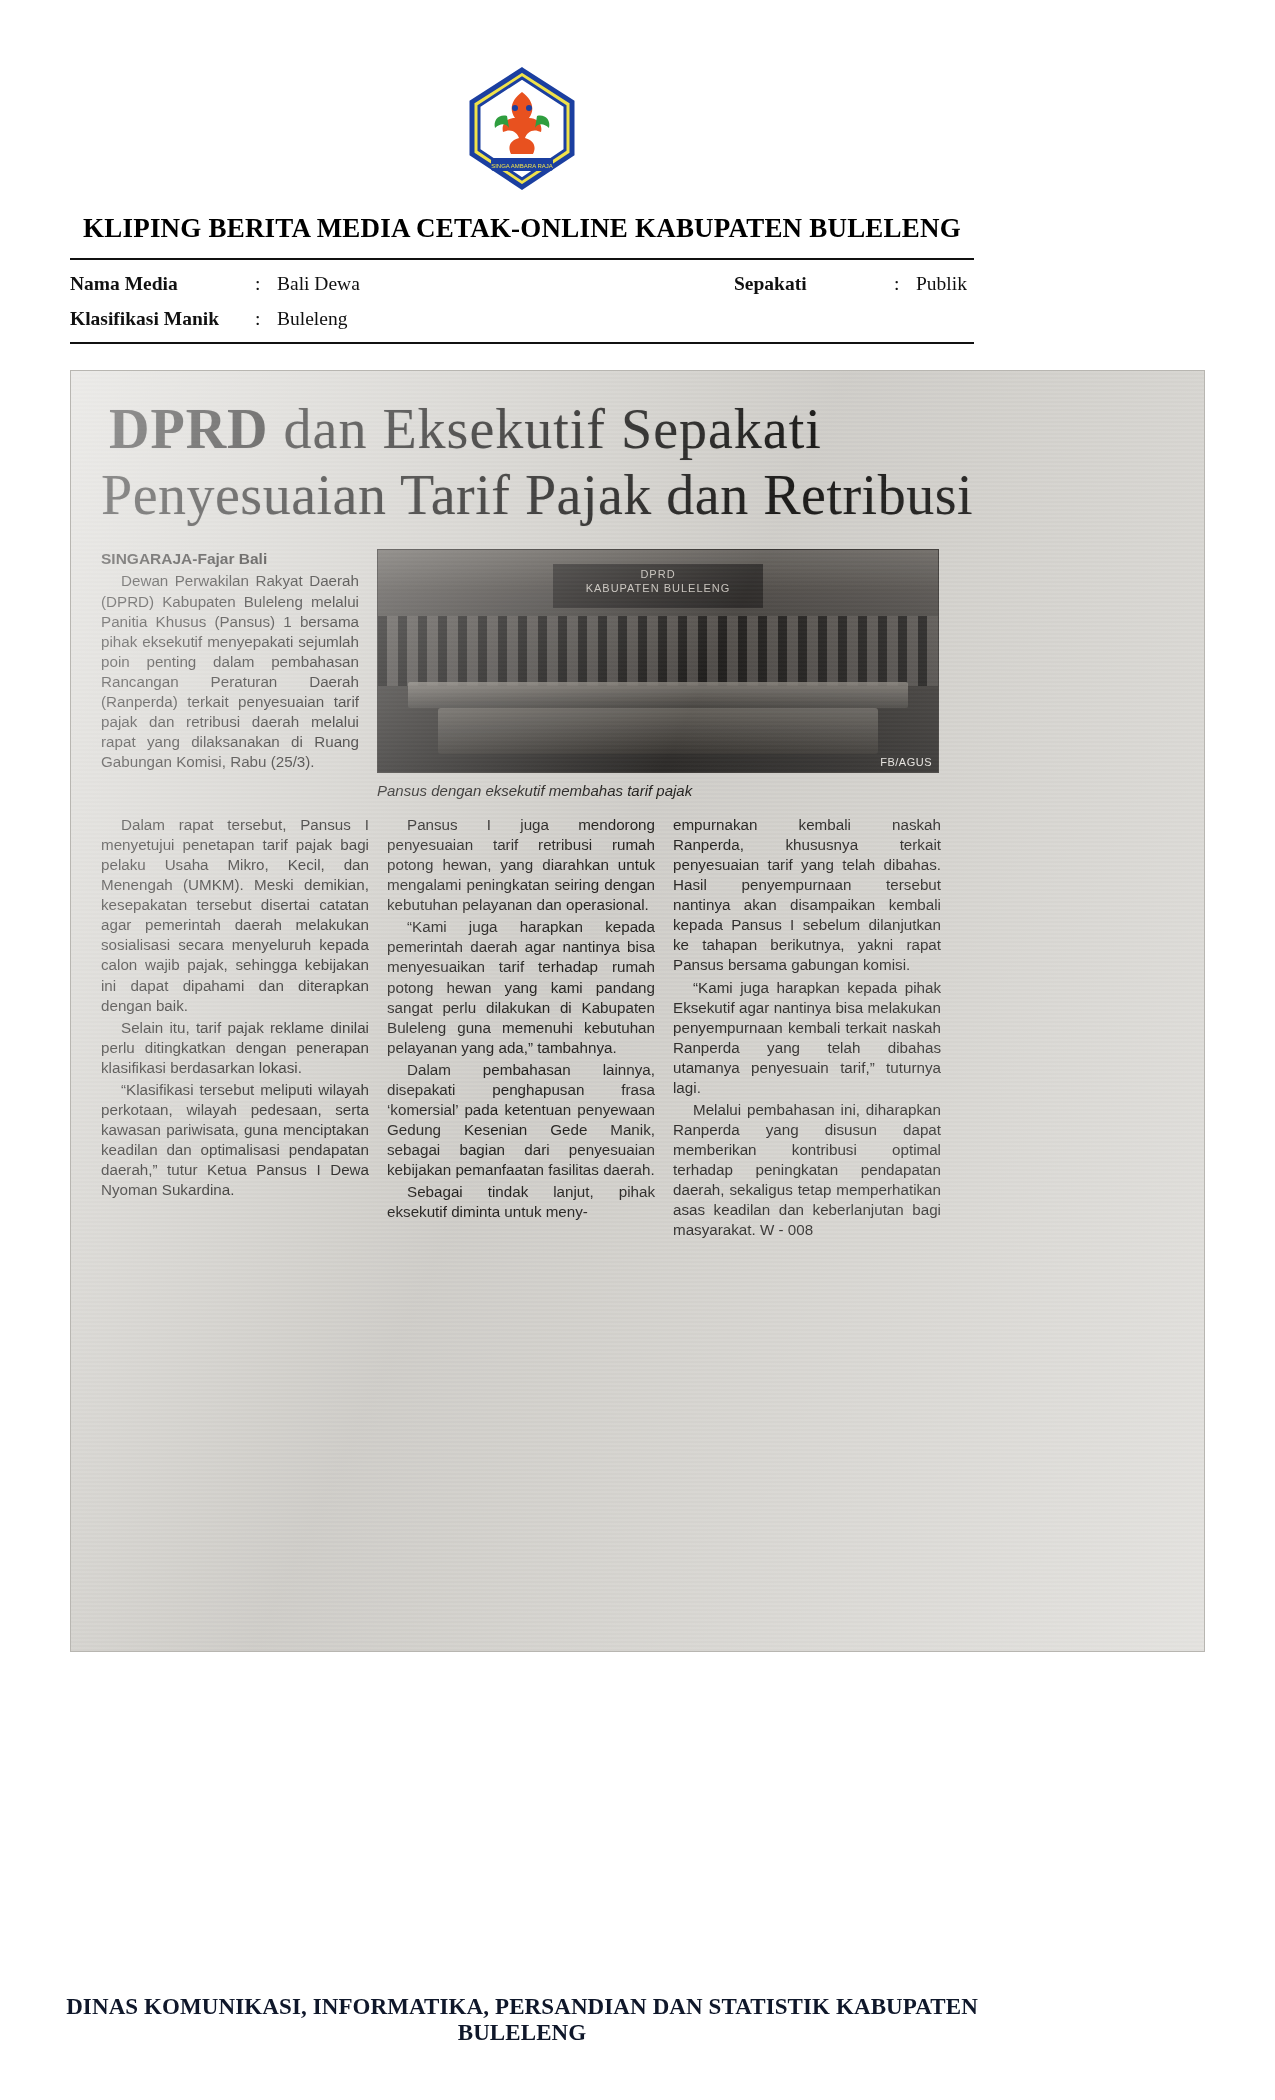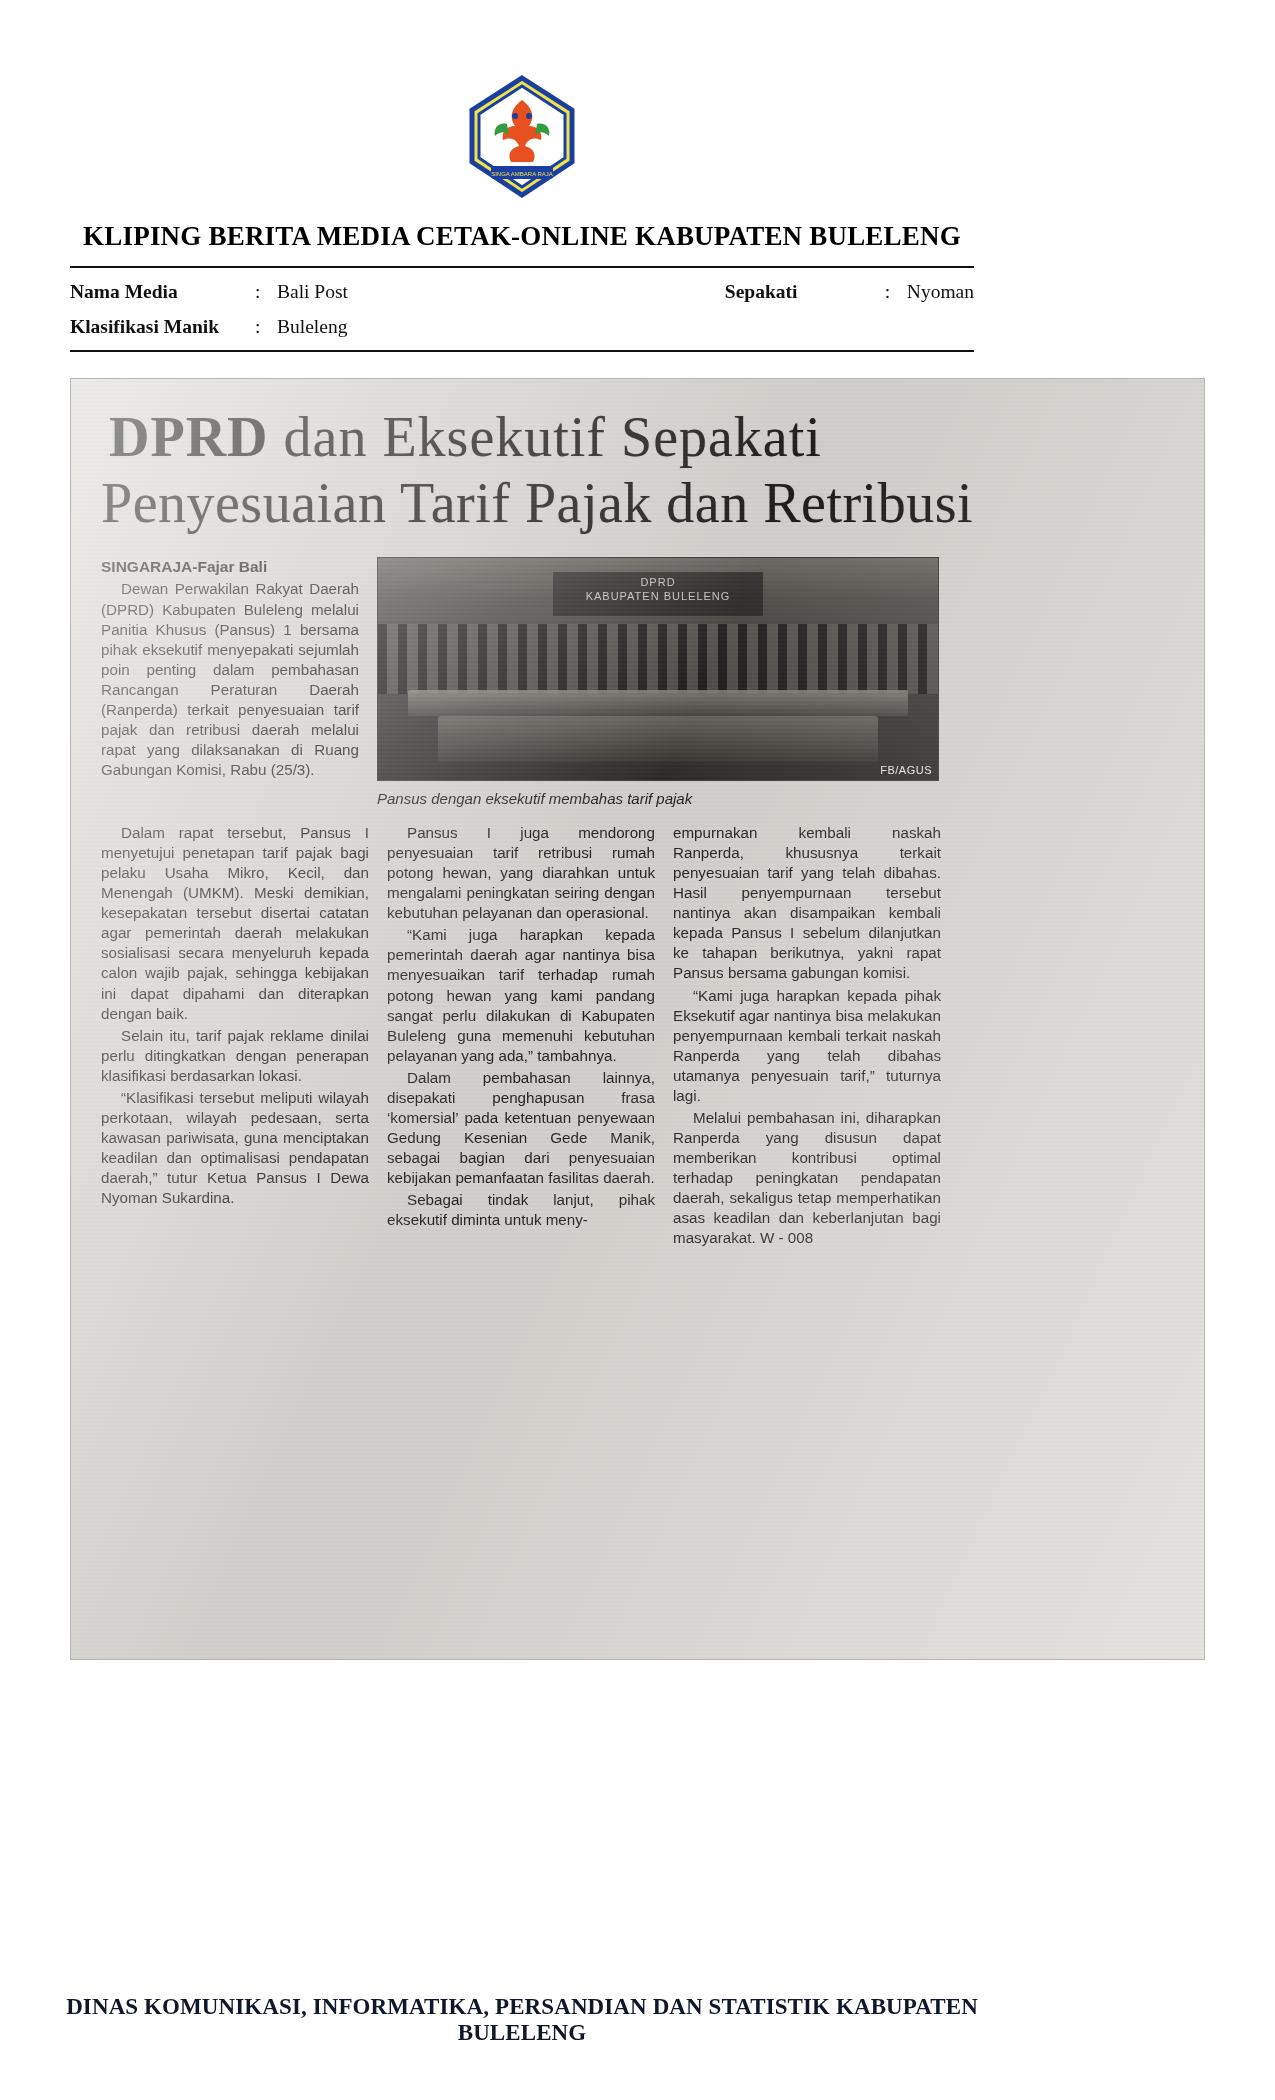--- a/index.html
+++ b/index.html
@@ -13,21 +13,21 @@
     font-family: "Liberation Serif", serif;
     color: #111111;
     position: relative;
     overflow: hidden;
   }
   .page {
     width: 1044px;
     height: 2100px;
     position: relative;
     box-sizing: border-box;
-    padding: 16px 70px;
+    padding: 8px 70px;
   }
 
   
   .logo-wrap {
     display: flex;
     justify-content: center;
     padding-top: 58px;
   }
   .logo {
     width: 110px;
@@ -257,33 +257,33 @@
   </div>
 
   <div class="doc-title">KLIPING BERITA MEDIA CETAK-ONLINE KABUPATEN BULELENG</div>
 
   <div class="rule"></div>
   <div class="meta">
     <div class="meta-col left">
       <div class="meta-row">
         <span class="meta-label w1">Nama Media</span>
         <span class="meta-colon">:</span>
-        <span class="meta-value">Bali Post</span>
+        <span class="meta-value">Bali Dewa</span>
       </div>
       <div class="meta-row">
         <span class="meta-label w1">Klasifikasi Manik</span>
         <span class="meta-colon">:</span>
         <span class="meta-value">Buleleng</span>
       </div>
     </div>
     <div class="meta-col right">
       <div class="meta-row">
         <span class="meta-label w2">Sepakati</span>
         <span class="meta-colon">:</span>
-        <span class="meta-value">Nyoman</span>
+        <span class="meta-value">Publik</span>
       </div>
     </div>
   </div>
   <div class="rule bottom"></div>
 
   <div class="clip">
     <div class="clip-inner">
       <div class="head1">
         <span class="head-b">DPRD</span>
         <span>dan Eksekutif Sepakati</span>

